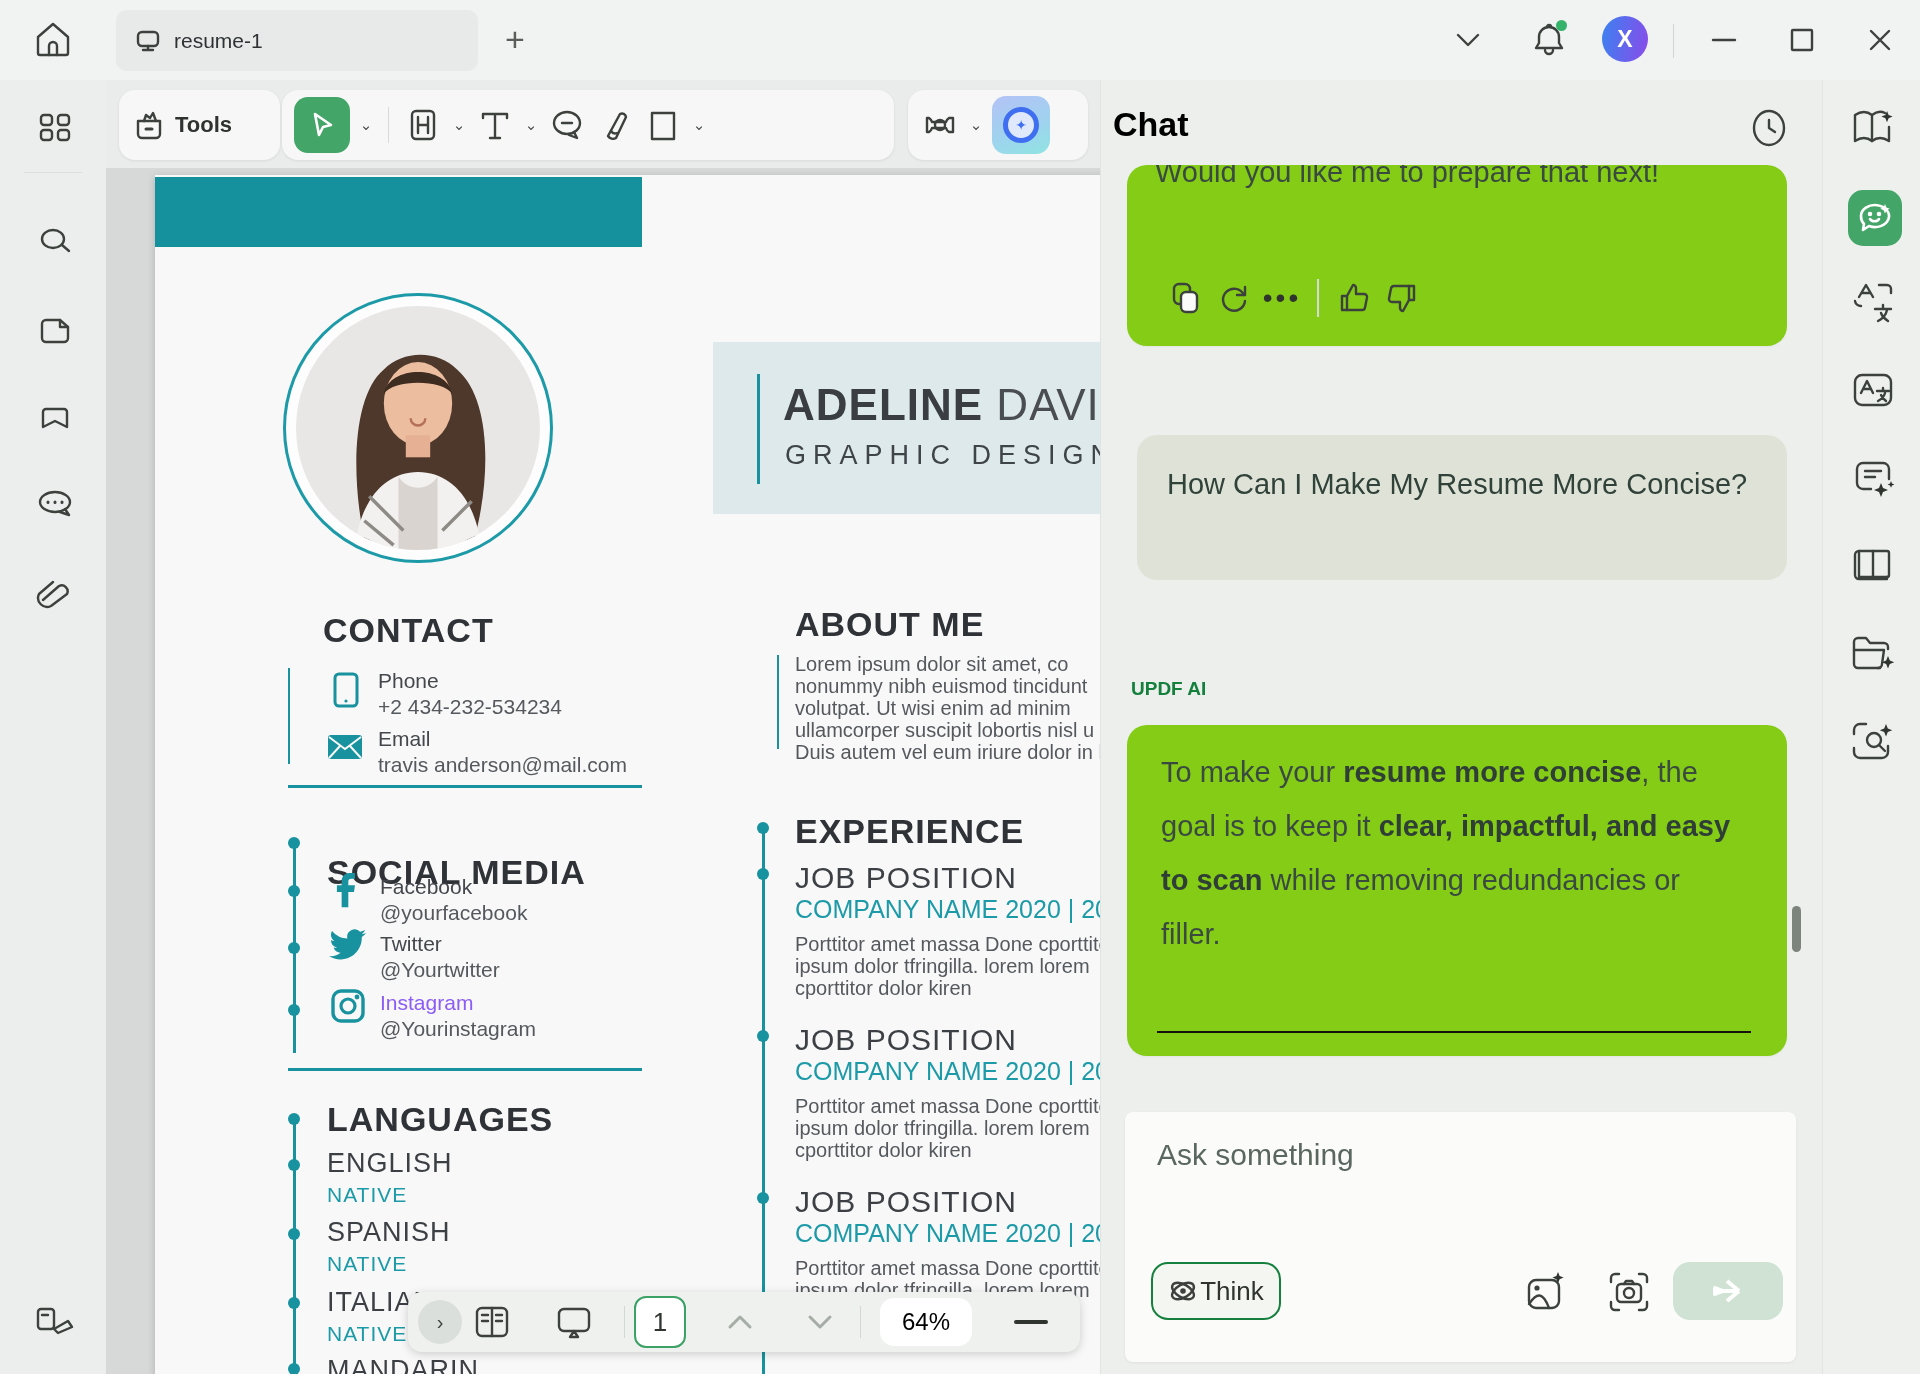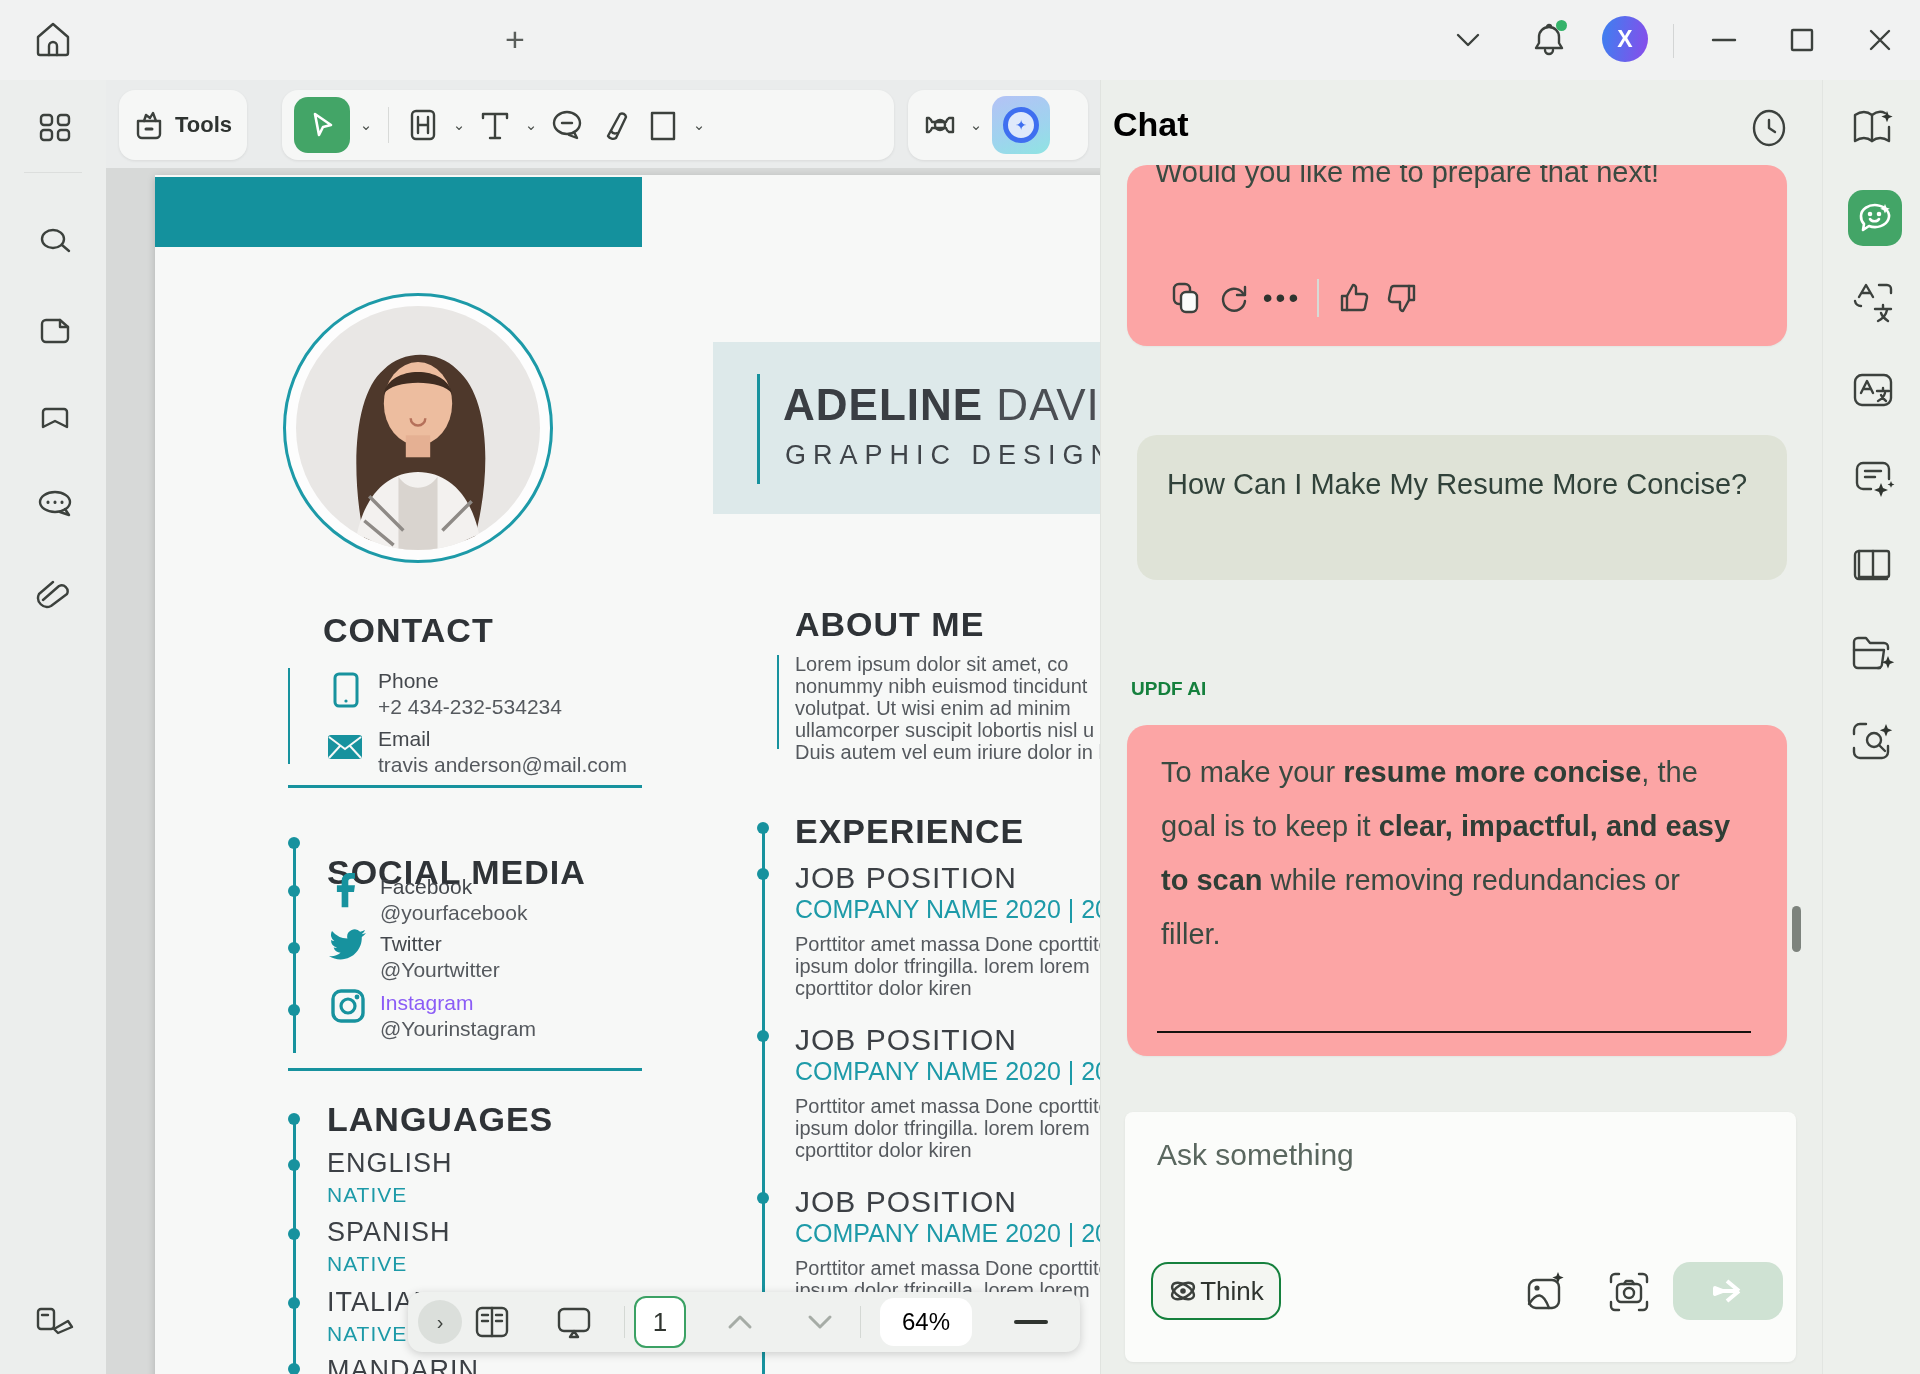--- a/index.html
+++ b/index.html
@@ -39,40 +39,47 @@
   .tl-line { width:3px; background:#17929e; }
   .tl-dot { width:12px; height:12px; border-radius:50%; background:#17929e; }
   .hdiv { height:3px; background:#17929e; }
   .nowrap { white-space:nowrap; }
   
   #page-toolbar { left:302px; top:1124px; width:672px; height:60px; background:#eff1ef; border-radius:14px;
     box-shadow:0 2px 10px rgba(0,0,0,.18); }
   .pt-ic { position:absolute; top:10px; width:40px; height:40px; display:flex; align-items:center; justify-content:center; }
   
   #chat-panel { left:1100px; top:80px; width:722px; height:1294px; background:#ecefeb; border-left:1px solid #e0e3df; color:#33423a; }
-  .card { position:absolute; left:26px; width:660px; background:#fca5a5; border-radius:20px; box-shadow:0 1px 2px rgba(0,0,0,.04); }
+  .card { position:absolute; left:26px; width:660px; background:#84cc16; border-radius:20px; box-shadow:0 1px 2px rgba(0,0,0,.04); }
   .chat-txt { font-size:29px; line-height:54px; color:#3a4a41; }
   .b { font-weight:700; color:#2f3e36; }
   .msg-ic { width:38px; height:38px; display:flex; align-items:center; justify-content:center; }
   
   #right-rail { left:1822px; top:80px; width:98px; height:1294px; background:#edf0ec; border-left:1px solid #e2e5e1; }
   .rr-btn { left:27px; width:46px; height:46px; display:flex; align-items:center; justify-content:center; }
   .rr-active { left:25px; width:54px; height:56px; background:#43a567; border-radius:15px;
     display:flex; align-items:center; justify-content:center; }
 </style>
 </head>
 <body>
 
 <div id="titlebar" class="abs">
   <div class="abs" style="left:30px;top:16px;">
     <svg class="ic" width="46" height="46" viewBox="0 0 46 46">
         <path d="M8 21 L23 8 L38 21 V37 a2 2 0 0 1 -2 2 H10 a2 2 0 0 1 -2 -2 Z"></path>
         <path d="M19 39 V30 a4 4 0 0 1 8 0 V39"></path>
       </svg>
   </div>
+  <div class="tab abs">
+    <svg class="ic" width="28" height="28" viewBox="0 0 28 28">
+        <rect x="4" y="5" width="20" height="14" rx="4"></rect>
+        <path d="M14 19 v4 M9 23 h10"></path>
+      </svg>
+    <span class="tab-label">resume-1</span>
+  </div>
   <div class="abs win-glyph" style="left:505px;top:22px;font-size:34px;font-weight:300;color:#5a5e5b;">+</div>
 
   <div class="abs" style="left:1450px;top:28px;">
     <svg class="ic" width="36" height="24" viewBox="0 0 36 24">
         <path d="M8 7 L18 17 L28 7"></path>
       </svg>
   </div>
   <div class="abs" style="left:1528px;top:20px;">
     <svg class="ic" width="42" height="42" viewBox="0 0 42 42">
         <path d="M21 7 a10 10 0 0 1 10 10 v6 l3 5 H8 l3 -5 v-6 a10 10 0 0 1 10 -10"></path>
@@ -144,21 +151,21 @@
   <div class="rail-btn abs" style="top:1218px;">
     <svg class="ic" width="42" height="38" viewBox="0 0 42 38">
         <rect x="4" y="8" width="16" height="20" rx="3"></rect>
         <path d="M20 28 L34 20 L38 26 L24 32 Z"></path>
         <path d="M8 14 h6"></path>
       </svg>
   </div>
 </div>
 
 <div id="toolbar" class="abs">
-  <div class="tgroup" style="left:13px;width:128px;">
+  <div class="tgroup" style="left:13px;width:161px;">
     <svg class="ic" width="36" height="36" viewBox="0 0 36 36">
         <path d="M7 14 h22 v13 a4 4 0 0 1 -4 4 H11 a4 4 0 0 1 -4 -4 Z"></path>
         <path d="M13 14 l2 -6 l4 3 l3 -5 l3 8"></path>
         <path d="M15 22 h6" style="stroke-width:3"></path>
       </svg>
     <span style="font-size:22px;font-weight:700;color:#2e3330;">Tools</span>
   </div>
 
   <div class="tgroup" style="left:176px;width:612px;">
     <div class="sel-tool">

